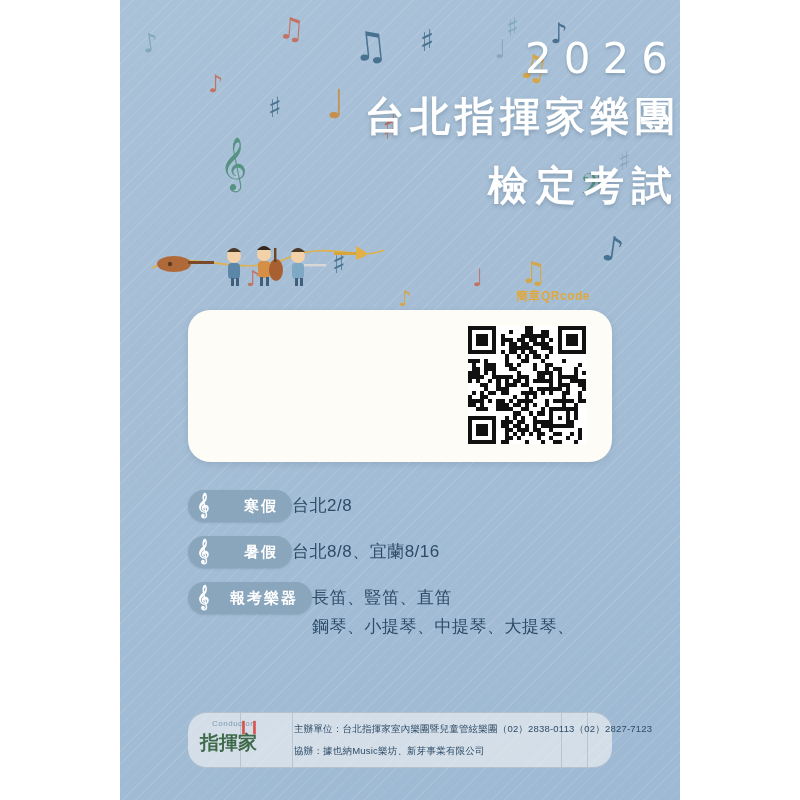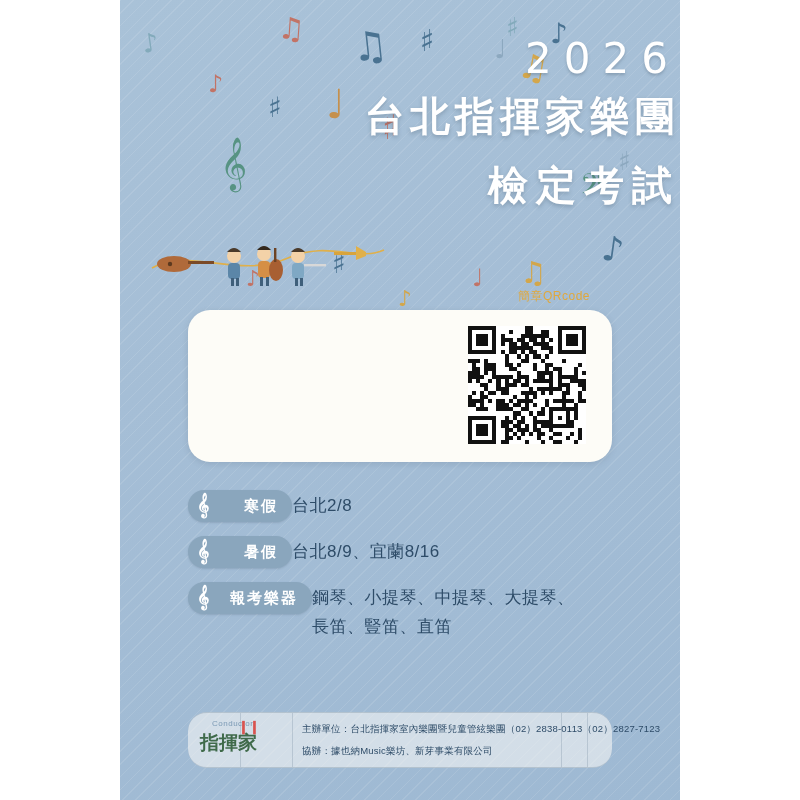--- a/index.html
+++ b/index.html
@@ -97,21 +97,21 @@
     font-size: 11.5px;
     line-height: 2.0;
     color: #4b6a86;
     letter-spacing: 0.5px;
   }
   .qr-label {
     position: absolute;
     right: 22px;
     top: -22px;
     font-size: 12px;
-    font-weight: normal;
+    font-weight: bold;
     color: #e0a83c;
     letter-spacing: 0.5px;
   }
   .qr {
     position: absolute;
     right: 26px;
     top: 16px;
     width: 118px;
     height: 118px;
     background: #ffffff;
@@ -220,21 +220,20 @@
     left: 40px; top: 0px;
     font-size: 13px;
     color: #d9534f;
     font-weight: bold;
   }
   .footer-lines {
     position: absolute;
     left: 106px;
     top: 8px;
     width: 308px;
-    padding-left: 8px;
   }
   .footer-line {
     font-size: 9.5px;
     color: #2e4c68;
     letter-spacing: 0.2px;
     line-height: 1.6;
     white-space: nowrap;
   }
   .footer-line.second { margin-top: 7px; }
 </style>
@@ -748,32 +747,32 @@
         <div class="row-line">台北2/8</div>
       </div>
     </div>
 
     <div class="row">
       <div class="pill">
         <span class="clef">𝄞</span>
         <span>暑假</span>
       </div>
       <div class="row-body">
-        <div class="row-line">台北8/9、宜蘭8/16</div>
+        <div class="row-line">台北8/8、宜蘭8/16</div>
       </div>
     </div>
 
     <div class="row">
       <div class="pill wide">
         <span class="clef">𝄞</span>
         <span>報考樂器</span>
       </div>
       <div class="row-body">
+        <div class="row-line">長笛、豎笛、直笛</div>
         <div class="row-line">鋼琴、小提琴、中提琴、大提琴、</div>
-        <div class="row-line">長笛、豎笛、直笛</div>
       </div>
     </div>
 
   </div>
 
   <div class="footer">
     <div class="footer-grid">
       <span style="left:52px"></span>
       <span style="left:104px"></span>
       <span style="left:373px"></span>

